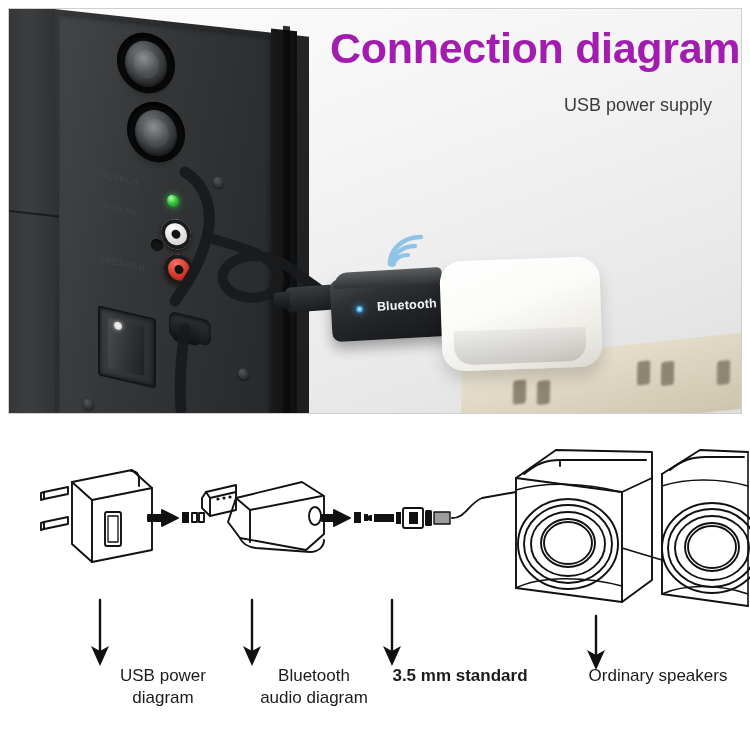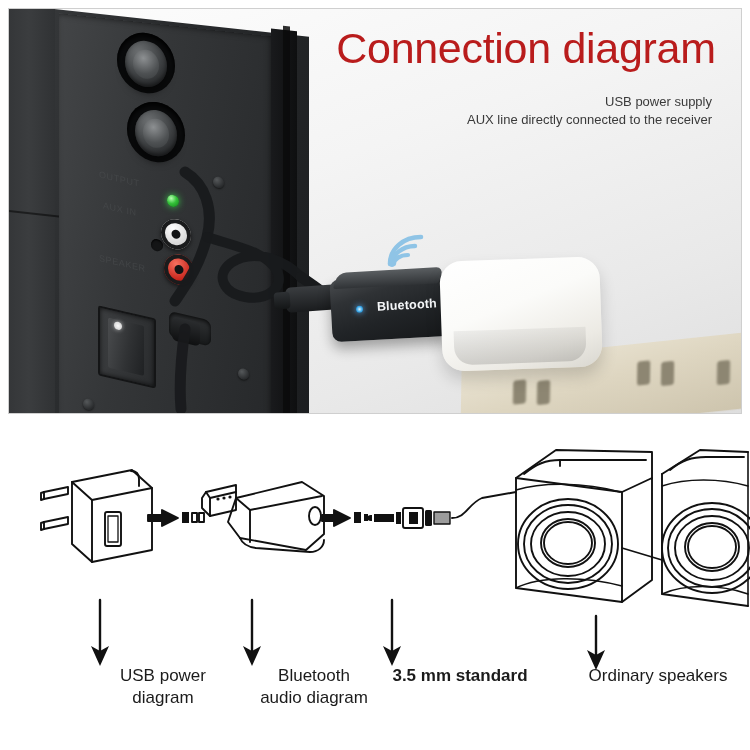--- a/index.html
+++ b/index.html
@@ -131,26 +131,26 @@
     background:linear-gradient(170deg,#ecE6d6 0%,#ded6c1 45%,#cdc4ad 100%);
     transform:skewY(-7deg) rotate(1deg);border-radius:10px;filter:blur(.4px);
   }
   .strip-hole{position:absolute;width:13px;height:24px;border-radius:3px;background:#8d8672;filter:blur(.8px);}
 
   
   .wifi{position:absolute;left:374px;top:222px;width:46px;height:40px;}
 
   
   .title{
-    position:absolute;left:330px;top:27px;width:392px;text-align:center;
-    font-size:43px;line-height:1;color:#b91c1c;letter-spacing:-.3px;white-space:nowrap;
+    position:absolute;left:330px;top:27px;width:392px;text-align:right;
+    font-size:43px;line-height:1;color:#a21caf;letter-spacing:-.3px;white-space:nowrap;font-weight:bold;
   }
   .subtitle{
     position:absolute;right:38px;top:93px;text-align:right;color:#3a3a3a;
-    font-size:13px;line-height:1.42;
+    font-size:18px;line-height:1.42;
   }
 
   
   .diagram{position:absolute;left:0;top:430px;width:750px;height:260px;}
   .diagram svg{display:block;}
 
   
   .captions{position:absolute;left:14px;top:665px;width:750px;height:70px;margin-left:44px;}
   .cap{position:absolute;text-align:center;color:#1b1b1b;font-size:17px;line-height:1.28;}
   .cap .l2{display:block;}
@@ -239,21 +239,20 @@
       <span class="strip-hole" style="left:256px;top:26px;"></span>
     </div>
     <div class="wcharger">
       <span class="wcharger-shadow"></span>
     </div>
   </div>
 
   <div class="title">Connection diagram</div>
   <div class="subtitle">
     <div>USB power supply</div>
-    <div>AUX line directly connected to the receiver</div>
   </div>
 
   <div class="diagram">
     <svg width="750" height="260" viewBox="0 0 750 260">
       <g fill="none" stroke="#111" stroke-width="1.9" stroke-linejoin="round" stroke-linecap="round">
 
         <g>
           <path d="M72,52 L132,40 L152,58 L152,120 L92,132 L72,114 Z"></path>
           <path d="M72,52 L92,70 L92,132"></path>
           <path d="M92,70 L152,58"></path>

